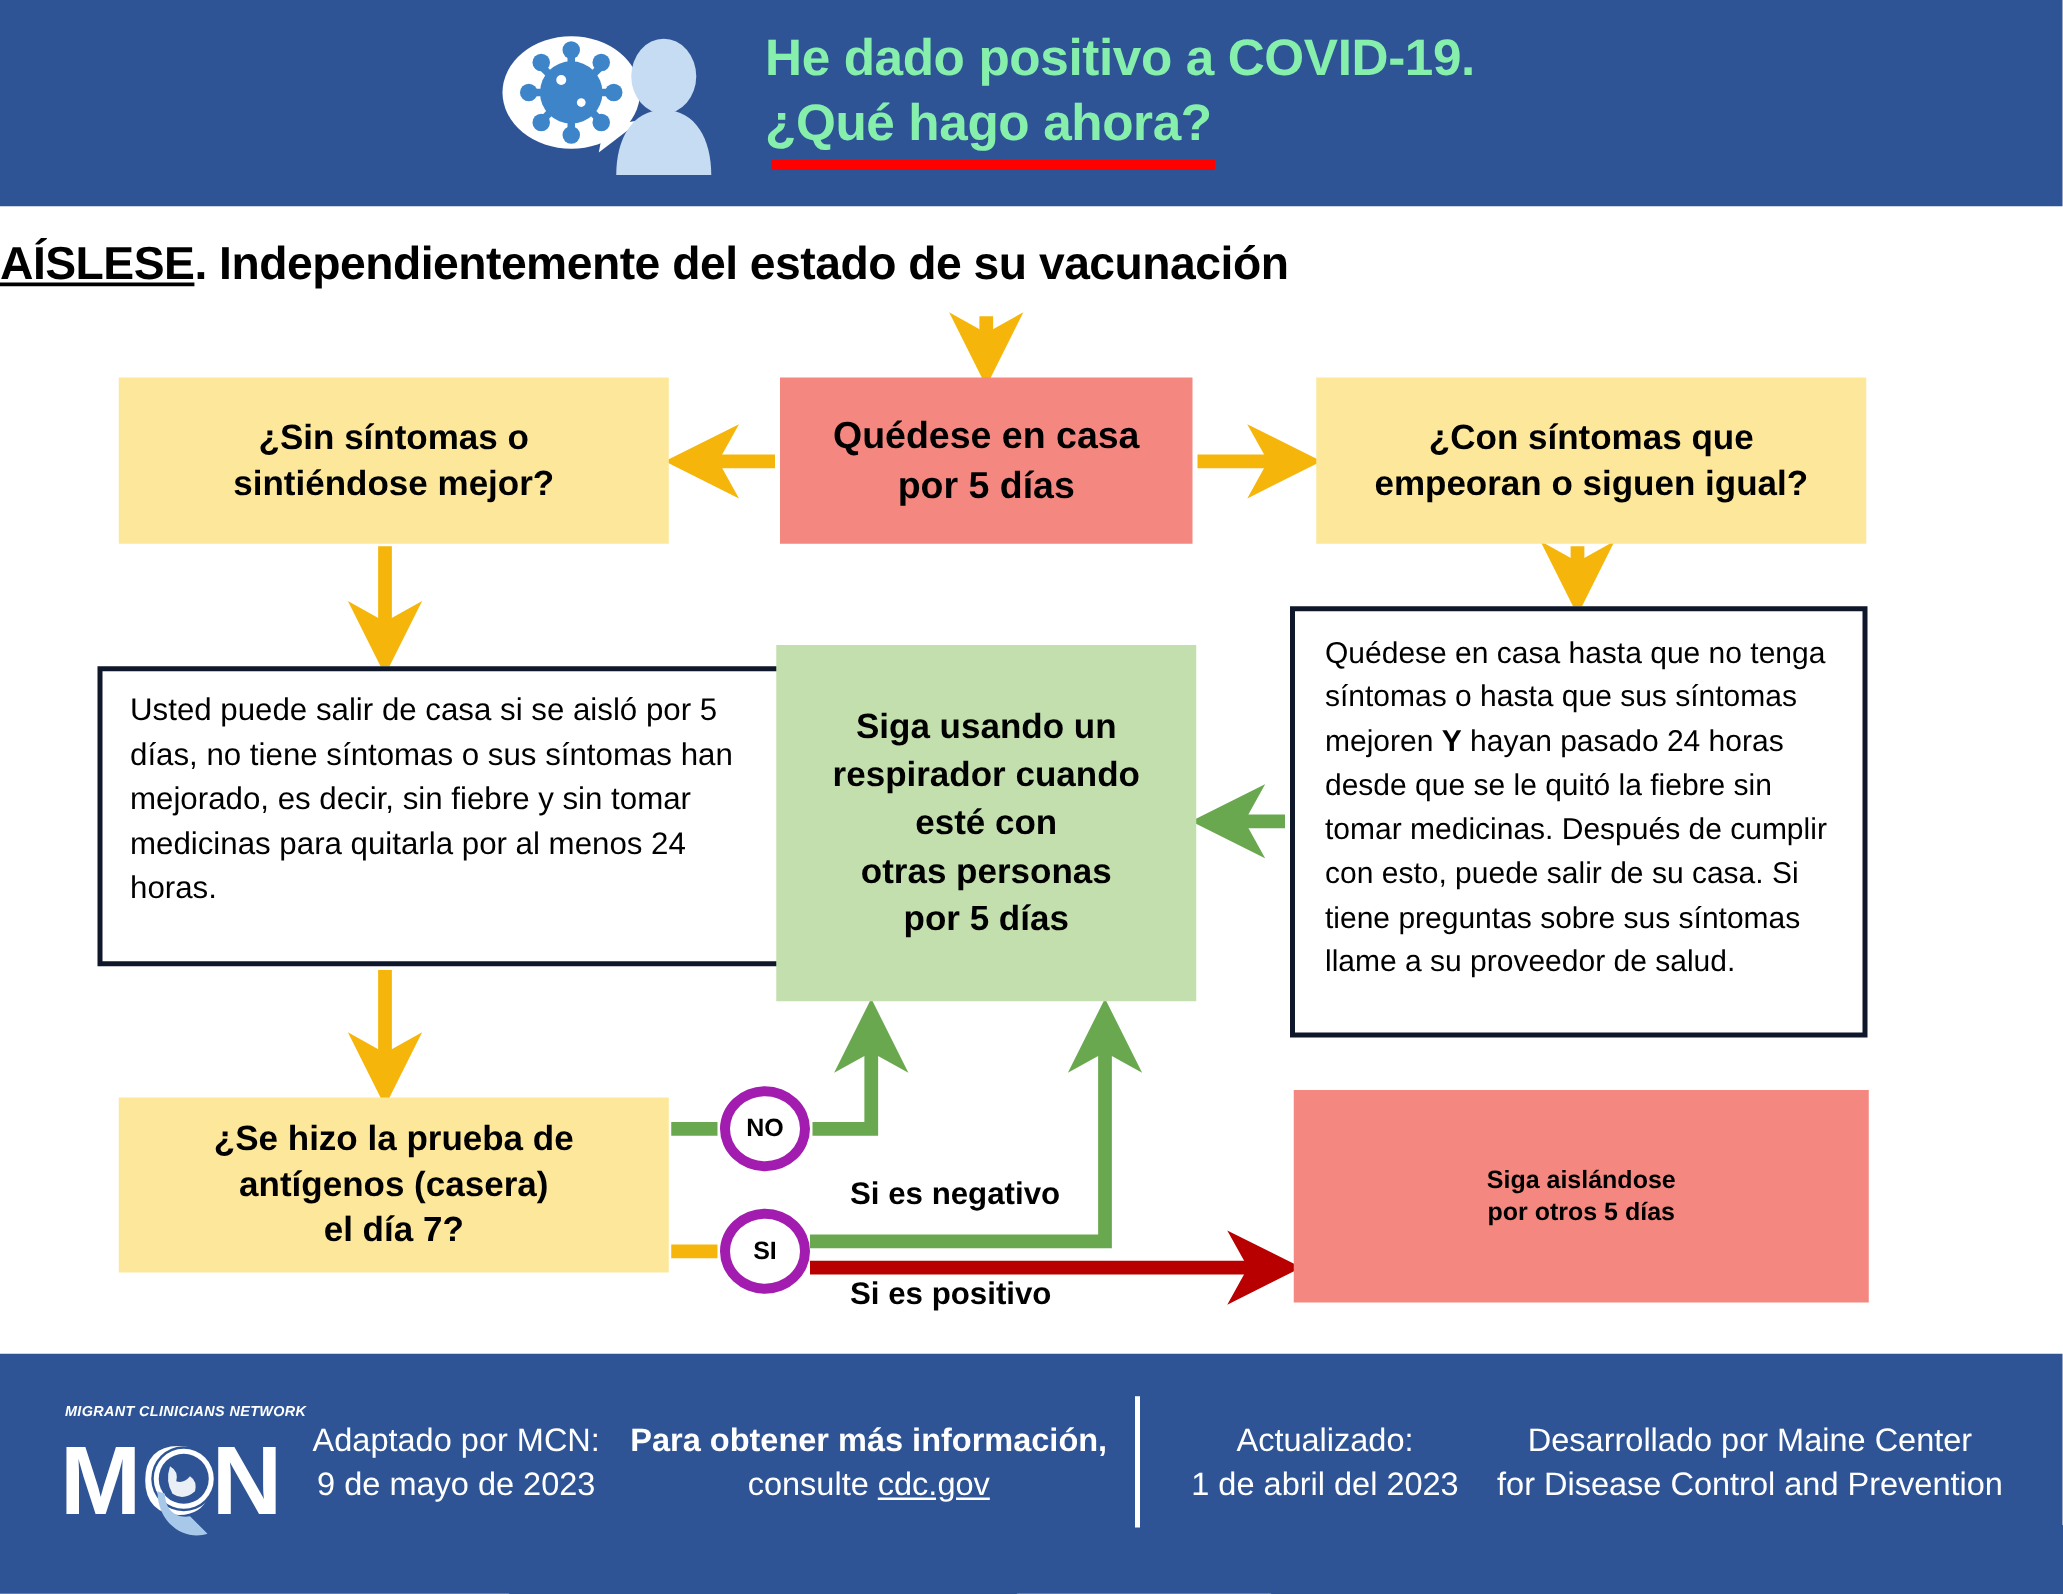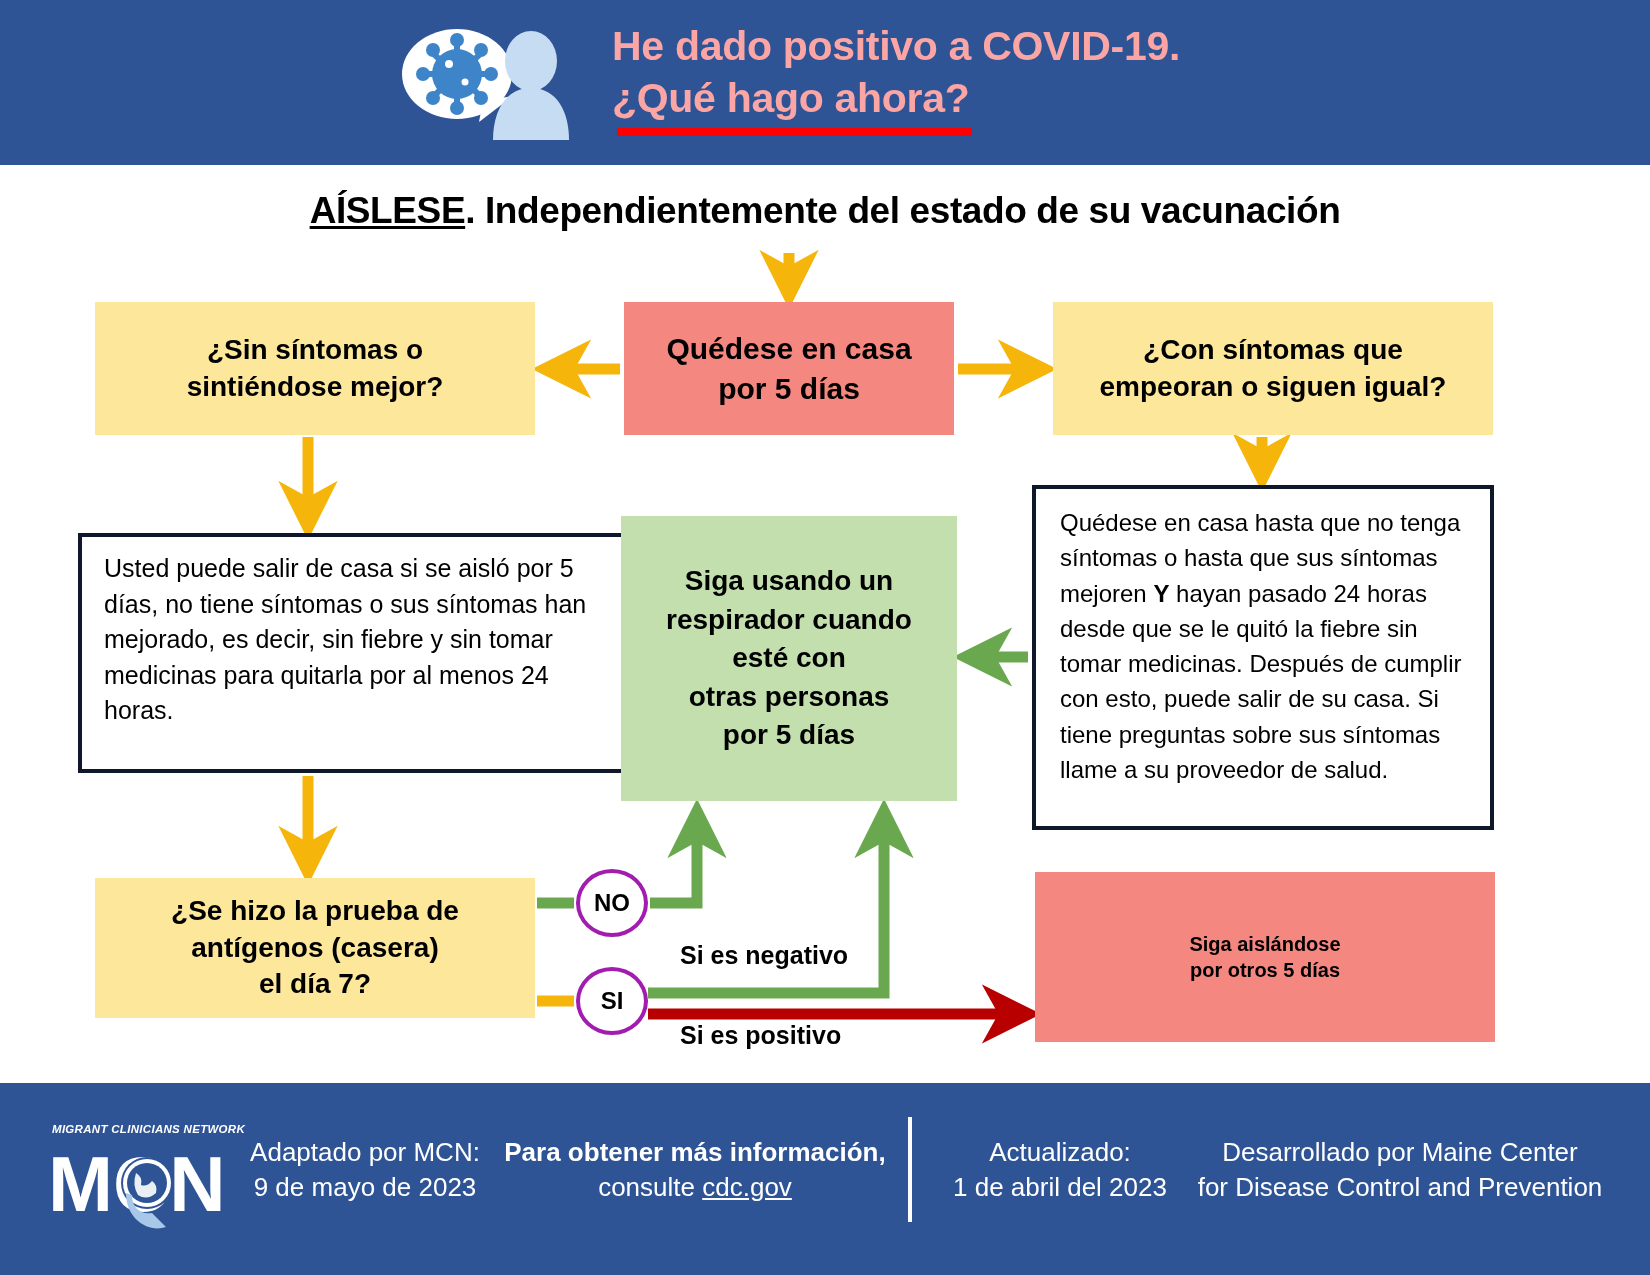--- a/index.html
+++ b/index.html
@@ -19,37 +19,36 @@
     width: 1650px; height: 165px;
     background: #2e5496;
     display: flex; align-items: center;
   }
   .header-icon {
     position: absolute; left: 395px; top: 16px;
     width: 175px; height: 135px;
   }
   .header-text {
     position: absolute; left: 612px; top: 20px;
-    color: #fca5a5;
+    color: #86efac;
     font-weight: bold;
     font-size: 41px;
     line-height: 1.28;
     letter-spacing: -0.3px;
   }
   .header-line2 { position: relative; display: inline-block; }
   .header-underline {
     position: absolute; left: 617px; top: 128px;
     width: 355px; height: 8px; background: #ff0000;
   }
 
   
   .subtitle {
     position: absolute; left: 0; top: 190px;
     width: 1650px;
-    text-align: center;
     font-size: 37px;
     font-weight: bold;
     color: #000000;
     letter-spacing: -0.4px;
   }
   .subtitle u { text-decoration: underline; text-underline-offset: 3px; }
 
   
   .box {
     position: absolute;
@@ -95,24 +94,24 @@
   #connectors {
     position: absolute; left: 0; top: 0;
     width: 1650px; height: 1275px;
     pointer-events: none;
   }
 
   
   .circle {
     position: absolute;
     background: #ffffff;
-    border: 4px solid #a21caf;
+    border: 8px solid #a21caf;
     border-radius: 50%;
     display: flex; align-items: center; justify-content: center;
-    font-weight: bold; font-size: 24px; color: #000000;
+    font-weight: bold; font-size: 20px; color: #000000;
   }
   #circle-no { left: 576px; top: 869px; width: 72px; height: 68px; }
   #circle-si { left: 576px; top: 967px; width: 72px; height: 68px; }
 
   .edge-label {
     position: absolute;
     font-size: 25px; font-weight: bold; color: #000000;
     white-space: nowrap;
   }
   #label-negativo { left: 680px; top: 941px; }

